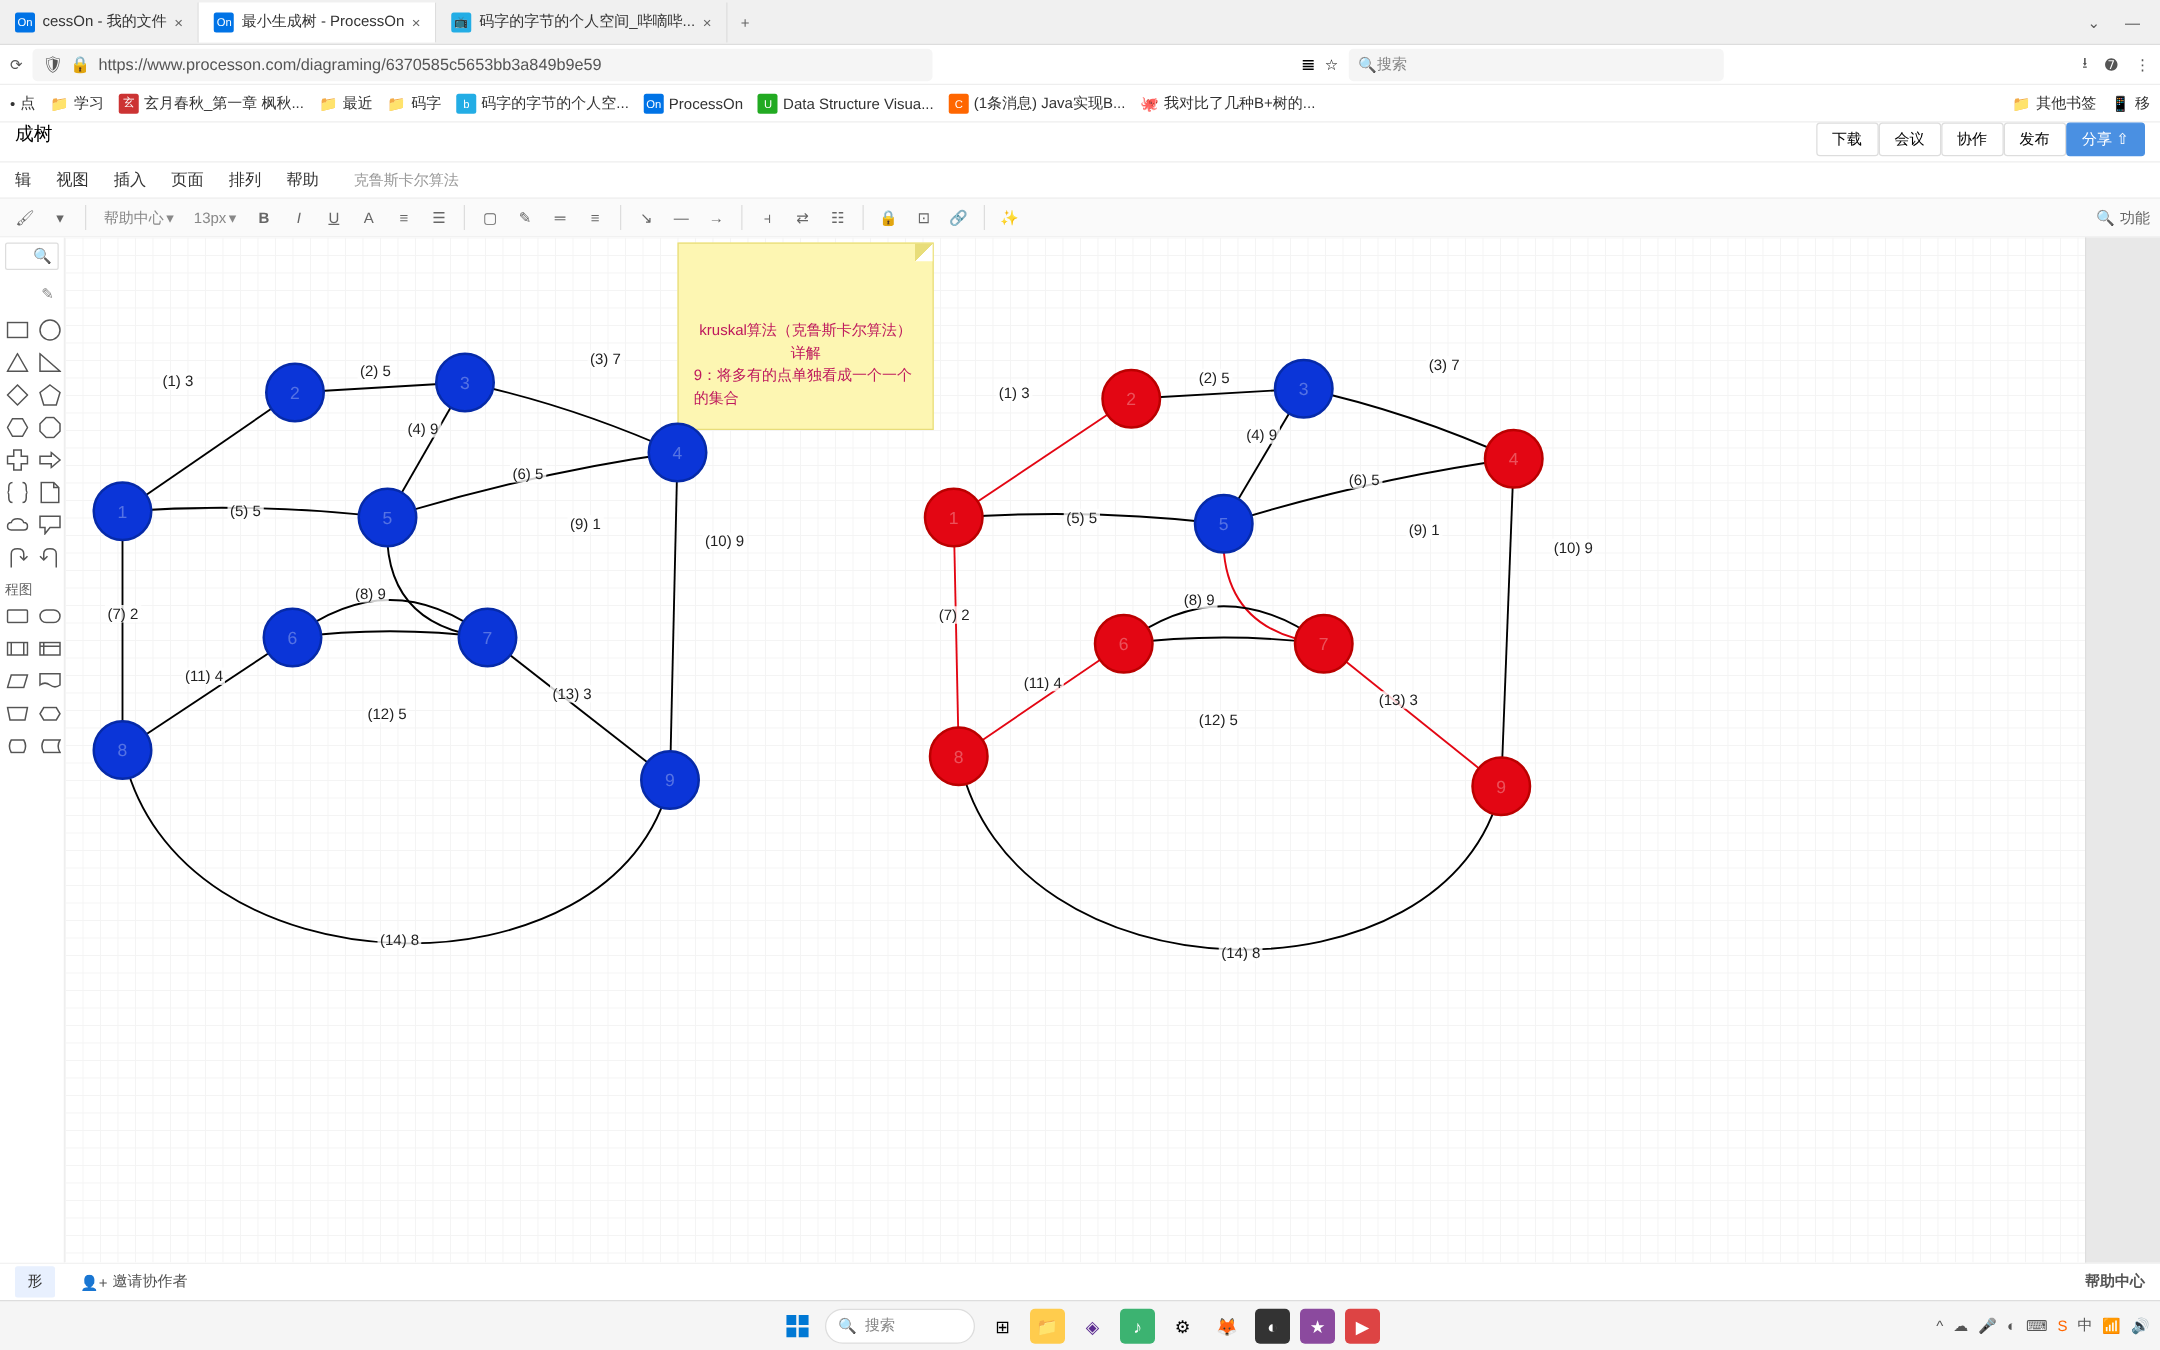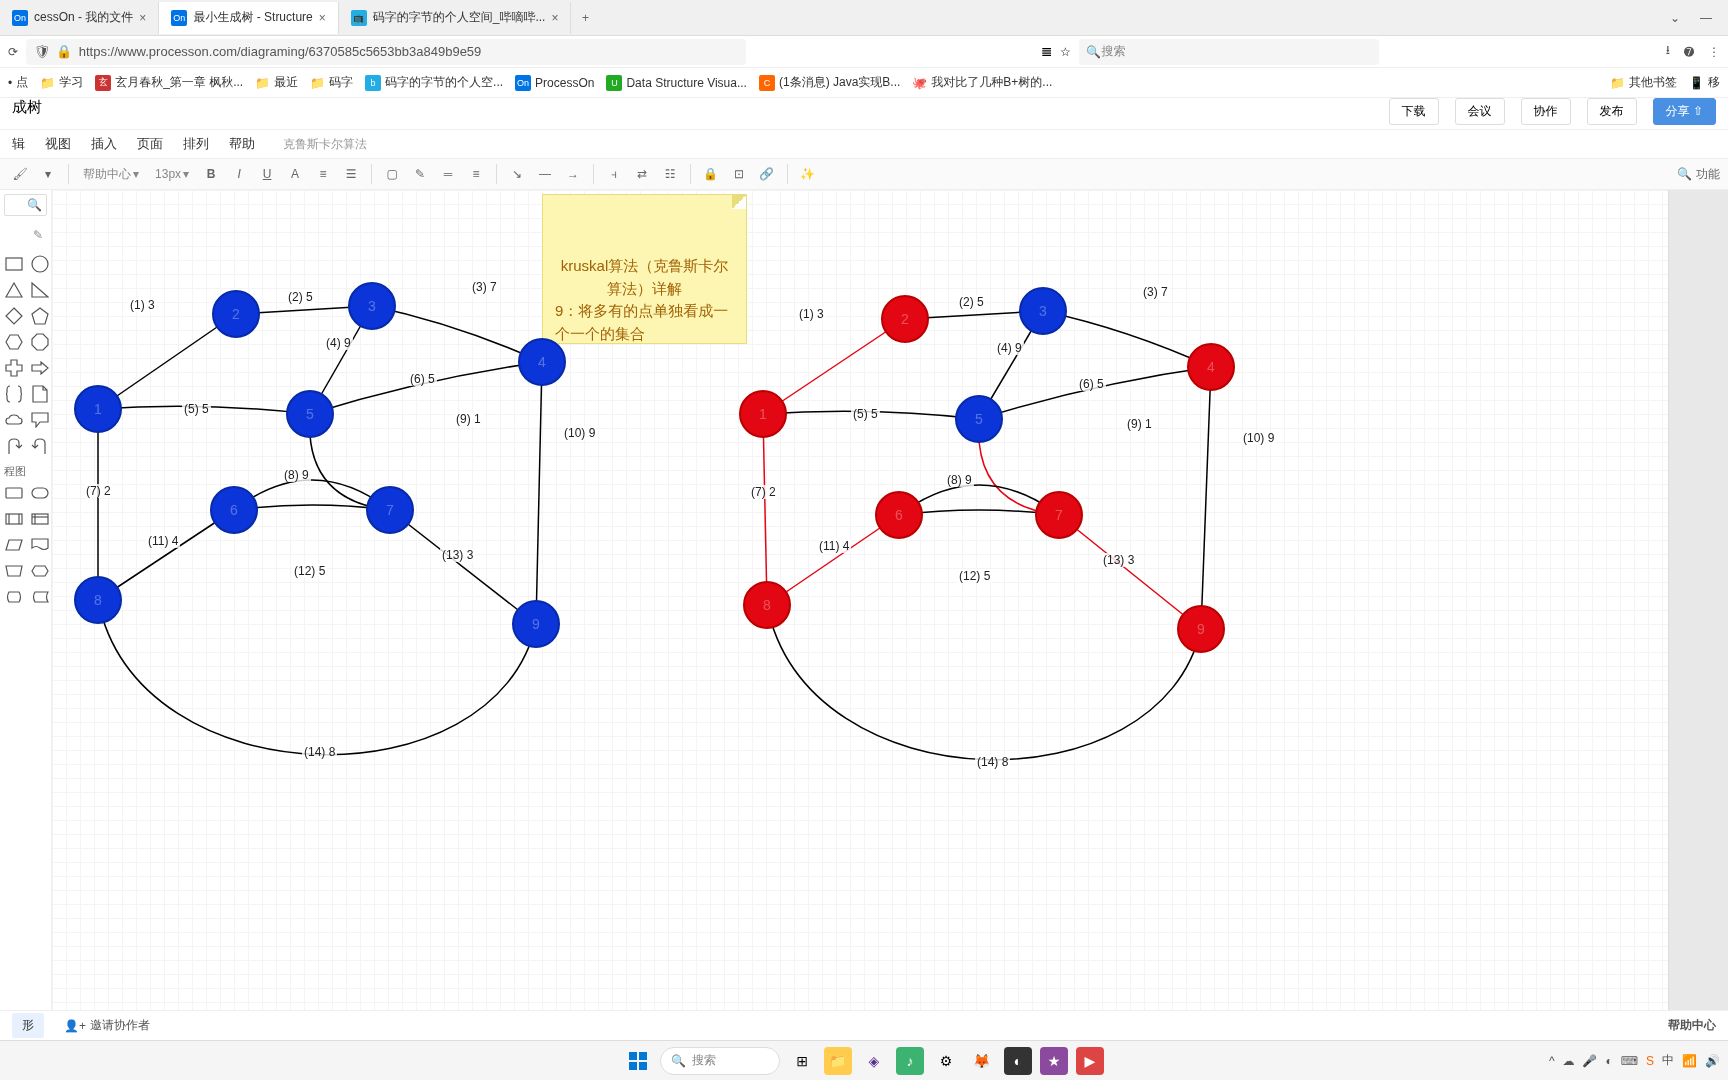--- a/index.html
+++ b/index.html
@@ -20,21 +20,21 @@
 .search-box { width: 300px; height: 26px; background: #f5f5f5; border-radius: 4px; display: flex; align-items: center; padding: 0 8px; color: #888; }
 
 .bookmarks-bar { height: 30px; display: flex; align-items: center; gap: 12px; padding: 0 8px; border-bottom: 1px solid #eee; font-size: 12px; color: #333; }
 .bookmark { display: flex; align-items: center; gap: 4px; cursor: pointer; }
 .bm-icon { width: 16px; height: 16px; border-radius: 2px; display: inline-flex; align-items: center; justify-content: center; font-size: 9px; }
 .bookmarks-right { margin-left: auto; display: flex; gap: 12px; }
 
 
 .app-header { height: 32px; display: flex; align-items: flex-start; padding: 0 12px; border-bottom: 1px solid #eee; }
 .app-title { font-size: 15px; font-weight: 500; }
-.app-header-right { margin-left: auto; display: flex; gap: 16px; }
+.app-header-right { margin-left: auto; display: flex; gap: 0; }
 .app-btn { padding: 4px 12px; border: 1px solid #ddd; border-radius: 3px; font-size: 12px; cursor: pointer; background: #fff; }
 .app-btn.primary { background: #4a90e2; color: #fff; border-color: #4a90e2; }
 
 .menu-bar { height: 28px; display: flex; align-items: center; gap: 20px; padding: 0 12px; font-size: 13px; color: #333; }
 .menu-item { cursor: pointer; }
 .save-status { color: #999; font-size: 12px; margin-left: 8px; }
 
 .toolbar { height: 32px; display: flex; align-items: center; gap: 4px; padding: 0 8px; border-top: 1px solid #eee; border-bottom: 1px solid #eee; background: #fafafa; }
 .tool-btn { width: 24px; height: 24px; display: flex; align-items: center; justify-content: center; color: #666; cursor: pointer; border-radius: 2px; }
 .tool-sep { width: 1px; height: 20px; background: #ddd; margin: 0 4px; }
@@ -56,21 +56,21 @@
 .canvas svg { position: absolute; inset: 0; }
 
 .right-pane { width: 60px; background: #e8e8e8; border-left: 1px solid #ddd; }
 
 
 .gnode { position: absolute; width: 48px; height: 48px; border-radius: 50%; display: flex; align-items: center; justify-content: center; color: rgba(255,255,255,0.3); font-size: 14px; }
 .gnode.blue { background: #0b35d8; border: 2px solid #062aa8; }
 .gnode.red { background: #e30613; border: 2px solid #b00; }
 .edge-label { position: absolute; font-size: 12px; color: #222; background: rgba(255,255,255,0.8); padding: 0 2px; }
 
-.sticky-note { position: absolute; background: #fdf6b2; border: 1px solid #e8dd7a; font-size: 15px; color: #a16207; padding: 60px 12px 12px; line-height: 1.5; }
+.sticky-note { position: absolute; background: #fdf6b2; border: 1px solid #e8dd7a; font-size: 12px; color: #be185d; padding: 60px 12px 12px; line-height: 1.5; }
 .sticky-note .fold { position: absolute; top: 0; right: 0; width: 14px; height: 14px; background: linear-gradient(135deg, #e8dd7a 50%, #fff 50%); }
 
 
 .bottom-bar1 { height: 30px; border-top: 1px solid #eee; display: flex; align-items: center; padding: 0 12px; font-size: 12px; color: #555; }
 .bottom-bar1 .shape-label { background: #e8f0fe; padding: 4px 10px; border-radius: 2px; color: #333; margin-right: 20px; }
 .bottom-bar1 .invite { display: flex; align-items: center; gap: 4px; cursor: pointer; }
 .bottom-right-help { margin-left: auto; color: #555; font-weight: bold; }
 
 
 .taskbar { height: 40px; background: #f5f5f5; border-top: 1px solid #ddd; display: flex; align-items: center; justify-content: center; gap: 8px; position: absolute; bottom: 0; left: 0; right: 0; }
@@ -83,21 +83,21 @@
 <body>
 
 <div class="browser-tabs">
   <div class="browser-tab">
     <span class="tab-icon">On</span>
     <span>cessOn - 我的文件</span>
     <span class="tab-close">×</span>
   </div>
   <div class="browser-tab active">
     <span class="tab-icon">On</span>
-    <span>最小生成树 - Structure</span>
+    <span>最小生成树 - ProcessOn</span>
     <span class="tab-close">×</span>
   </div>
   <div class="browser-tab">
     <span class="tab-icon" style="background:#23ade5">📺</span>
     <span>码字的字节的个人空间_哔嘀哔...</span>
     <span class="tab-close">×</span>
   </div>
   <div class="tab-add">+</div>
   <div class="browser-controls">
     <span>⌄</span>

